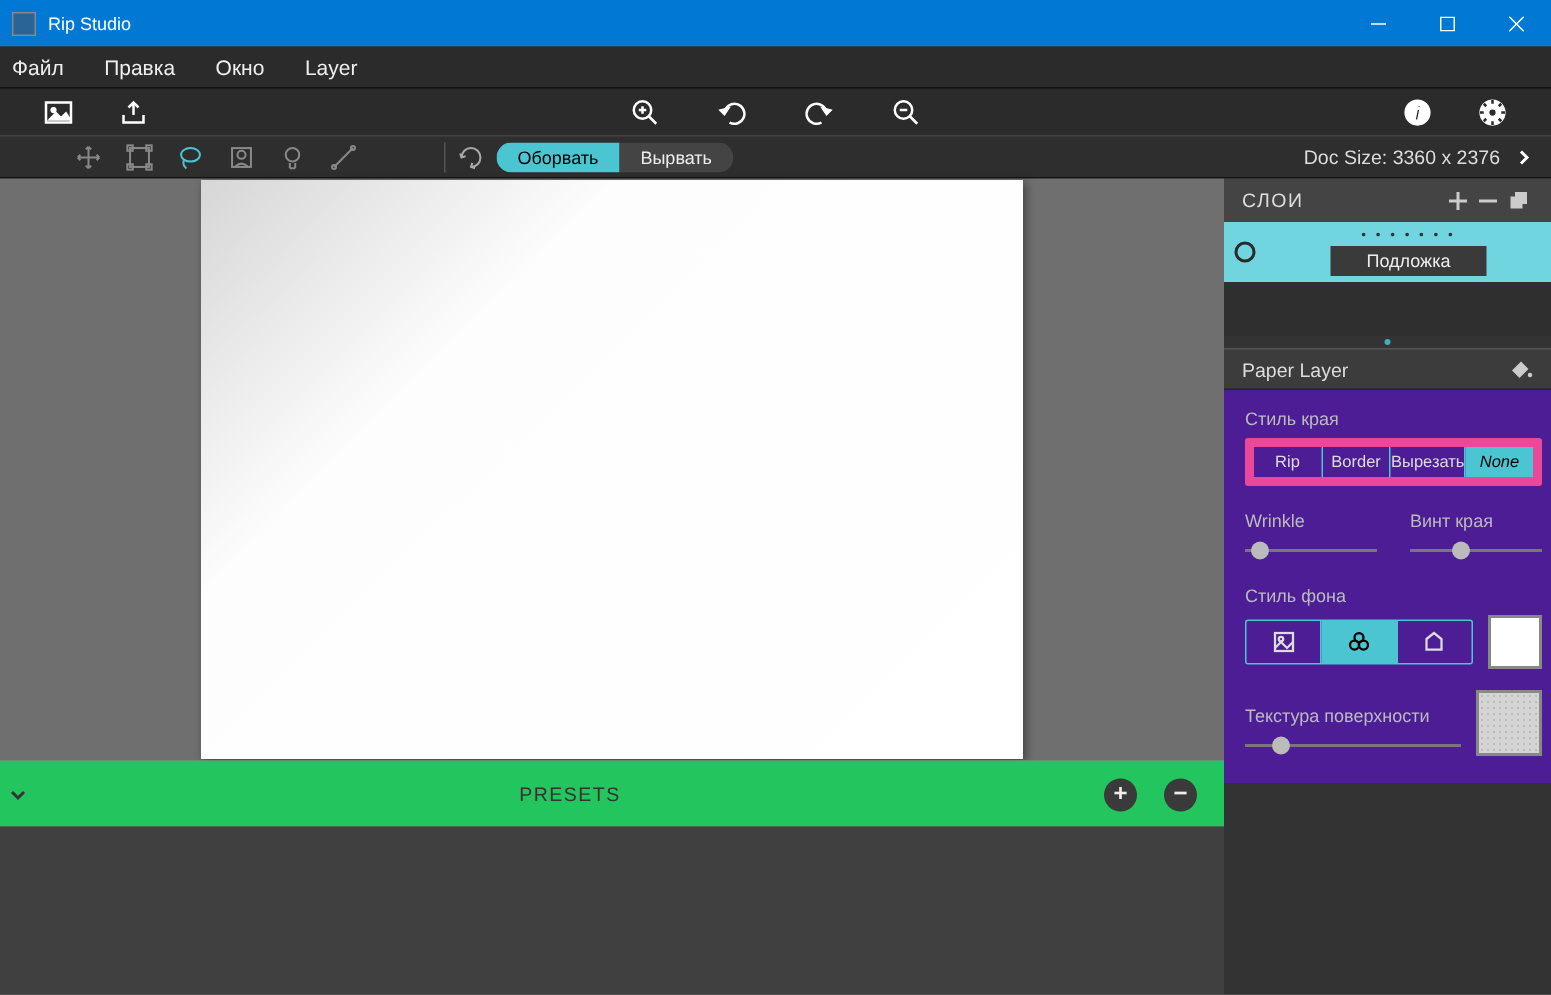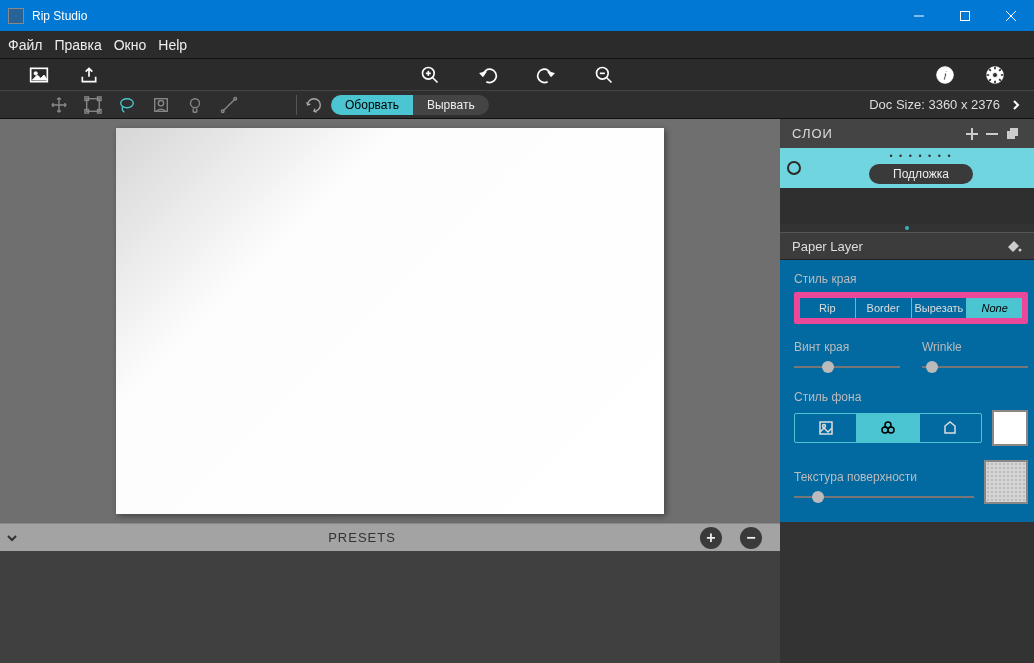--- a/index.html
+++ b/index.html
@@ -3,21 +3,21 @@
 <meta charset="utf-8">
 <style>
 * { margin:0; padding:0; box-sizing:border-box; font-family:"Segoe UI",Arial,sans-serif; user-select:none; }
 body { width:1034px; height:663px; background:#404040; overflow:hidden; }
 .titlebar { height:31px; background:#0078d4; display:flex; align-items:center; color:#fff; font-size:12px; }
 .titlebar .appicon { width:16px; height:16px; margin:0 8px; background:#2a6496; border:1px solid #888; }
 .titlebar .title { flex:1; }
 .winbtns { display:flex; }
 .winbtn { width:46px; height:31px; display:flex; align-items:center; justify-content:center; }
 .winbtn svg { width:10px; height:10px; stroke:#fff; stroke-width:1; fill:none; }
-.menubar { height:27px; background:#2b2b2b; display:flex; align-items:center; padding:0 8px; gap:12px; color:#eee; font-size:14px; }
+.menubar { height:27px; background:#2b2b2b; display:flex; align-items:center; padding:0 8px; gap:27px; color:#eee; font-size:14px; }
 .menubar .mi { cursor:default; }
 .toolbar1 { height:32px; background:#2b2b2b; display:flex; align-items:center; color:#fff; border-top:1px solid #111; }
 .toolbar1 .left { display:flex; gap:28px; padding-left:28px; }
 .toolbar1 .center { flex:1; display:flex; justify-content:center; gap:36px; }
 .toolbar1 .right { display:flex; gap:28px; padding-right:28px; }
 .ticon { width:22px; height:22px; display:flex; align-items:center; justify-content:center; }
 .ticon svg { width:20px; height:20px; fill:#fff; stroke:#fff; }
 .toolbar2 { height:29px; background:#2e2e2e; display:flex; align-items:center; border-top:1px solid #444; border-bottom:1px solid #111; }
 .tools { display:flex; align-items:center; gap:16px; padding:0 50px 0 50px; }
 .tool { width:18px; height:18px; display:flex; align-items:center; justify-content:center; }
@@ -28,46 +28,46 @@
 .pillgrp { display:flex; border-radius:10px; overflow:hidden; margin-left:8px; }
 .pill { font-size:12px; padding:3px 14px; color:#eee; background:#444; }
 .pill.active { background:#4bc5d1; color:#000; }
 .docsize { color:#ddd; font-size:13px; margin-left:auto; padding-right:6px; }
 .chev { width:20px; height:20px; margin-right:8px; display:flex; align-items:center; justify-content:center; }
 .chev svg { width:10px; height:10px; stroke:#fff; stroke-width:2; fill:none; }
 .main { display:flex; height:calc(100% - 31px - 27px - 32px - 29px); }
 .leftpane { flex:1; display:flex; flex-direction:column; background:#6f6f6f; }
 .canvas-area { flex:1; display:flex; align-items:center; justify-content:center; }
 .canvas { width:548px; height:386px; background:linear-gradient(135deg,#d6d6d6,#fdfdfd 30%,#fff); box-shadow:2px 2px 6px rgba(0,0,0,.4); }
-.presets-bar { height:28px; background:#a3a3a3; display:flex; align-items:center; border-top:1px solid #888; }
+.presets-bar { height:44px; background:#22c55e; display:flex; align-items:center; border-top:1px solid #888; }
 .presets-bar .chevd { width:24px; display:flex; justify-content:center; }
 .presets-bar .chevd svg { width:12px; height:12px; stroke:#333; stroke-width:2; fill:none; }
 .presets-bar .lbl { flex:1; text-align:center; color:#333; font-size:13px; letter-spacing:1px; }
 .plusminus { display:flex; gap:18px; padding-right:18px; }
 .circbtn { width:22px; height:22px; border-radius:50%; background:#3a3a3a; display:flex; align-items:center; justify-content:center; color:#eee; font-size:16px; font-weight:bold; }
 .preset-body { height:112px; background:#404040; }
-.rightpane { width:254px; background:#333; display:flex; flex-direction:column; }
+.rightpane { width:218px; background:#333; display:flex; flex-direction:column; }
 .layers-hdr { height:29px; background:#444; display:flex; align-items:center; color:#ddd; font-size:13px; padding:0 12px; }
 .layers-hdr .lbl { flex:1; letter-spacing:1px; }
 .layers-hdr .hbtn { width:20px; display:flex; justify-content:center; }
 .layers-hdr .hbtn svg { width:14px; height:14px; stroke:#ccc; stroke-width:2; fill:none; }
 .layer-row { height:40px; background:#70d5de; display:flex; align-items:center; }
 .layer-row .eye { width:28px; display:flex; justify-content:center; }
 .layer-row .eye .ring { width:14px; height:14px; border:2px solid #2a2a2a; border-radius:50%; }
 .layer-row .chip { flex:1; display:flex; flex-direction:column; align-items:center; gap:3px; }
 .layer-row .dots { color:#333; font-size:9px; letter-spacing:2px; height:8px; line-height:6px; }
-.layer-row .chipbtn { background:#3a3a3a; color:#eee; font-size:12px; border-radius:10px; padding:3px 24px; }
+.layer-row .chipbtn { background:#3a3a3a; color:#eee; font-size:12px; border-radius:0; padding:3px 24px; }
 .layer-spacer { height:36px; background:#2f2f2f; }
 .layer-dotbar { height:8px; display:flex; align-items:center; justify-content:center; background:#333; }
 .layer-dotbar .dot { width:4px; height:4px; border-radius:50%; background:#3fb0bb; }
 .panel-hdr { height:28px; background:#3c3c3c; display:flex; align-items:center; color:#ddd; font-size:13px; padding:0 12px; border-top:1px solid #555; border-bottom:1px solid #222; }
 .panel-hdr .lbl { flex:1; }
 .panel-hdr .paint { width:16px; height:16px; }
 .panel-hdr .paint svg { width:16px; height:16px; fill:#ccc; }
-.panel-body { padding:12px 6px 18px 14px; background:#0369a1; color:#bbb; font-size:12px; }
+.panel-body { padding:12px 6px 18px 14px; background:#4c1d95; color:#bbb; font-size:12px; }
 .sect-lbl { margin-bottom:6px; }
 .seg { display:flex; border:6px solid #ec4899; border-radius:2px; overflow:hidden; margin-bottom:16px; }
 .seg .sbtn { flex:1; text-align:center; padding:4px 0; font-size:11px; color:#ddd; border-right:1px solid #4bc5d1; }
 .seg .sbtn:last-child { border-right:none; }
 .seg .sbtn.active { background:#4bc5d1; color:#000;font-style:italic; }
 .sliders-row { display:flex; gap:22px; margin-bottom:16px; }
 .slcol { flex:1; }
 .track { position:relative; height:14px; display:flex; align-items:center; }
 .track .line { height:2px; background:#777; flex:1; }
 .track .thumb { position:absolute; top:1px; width:12px; height:12px; border-radius:50%; background:#bbb; }
@@ -106,21 +106,21 @@
           <line x1="10" y1="0" x2="0" y2="10"></line>
         </svg>
       </div>
   </div>
 </div>
 
 <div class="menubar">
   <div class="mi">Файл</div>
   <div class="mi">Правка</div>
   <div class="mi">Окно</div>
-  <div class="mi">Help</div>
+  <div class="mi">Layer</div>
 </div>
 
 <div class="toolbar1">
   <div class="left">
     <div class="ticon">
         <svg viewBox="0 0 24 24">
           <rect x="2" y="4" width="20" height="16" fill="none" stroke="#fff" stroke-width="2"></rect>
           <circle cx="8" cy="10" r="2" fill="#fff"></circle>
           <path d="M4 18 L10 12 L14 16 L18 12 L22 18 Z" fill="#fff"></path>
         </svg>
@@ -307,31 +307,31 @@
       <div class="sect-lbl">Стиль края</div>
       <div class="seg">
         <div class="sbtn">Rip</div>
         <div class="sbtn">Border</div>
         <div class="sbtn">Вырезать</div>
         <div class="sbtn active">None</div>
       </div>
 
       <div class="sliders-row">
         <div class="slcol">
+          <div class="sect-lbl">Wrinkle</div>
+          <div class="track">
+              <div class="line"></div>
+              <div class="thumb" style="left:4px"></div>
+            </div>
+        </div>
+        <div class="slcol">
           <div class="sect-lbl">Винт края</div>
           <div class="track">
               <div class="line"></div>
               <div class="thumb" style="left:28px"></div>
-            </div>
-        </div>
-        <div class="slcol">
-          <div class="sect-lbl">Wrinkle</div>
-          <div class="track">
-              <div class="line"></div>
-              <div class="thumb" style="left:4px"></div>
             </div>
         </div>
       </div>
 
       <div class="sect-lbl">Стиль фона</div>
       <div class="bgstyle">
         <div class="bgseg">
           <div class="b">
               <svg viewBox="0 0 16 16">
                 <rect x="2" y="2" width="12" height="12"></rect>

